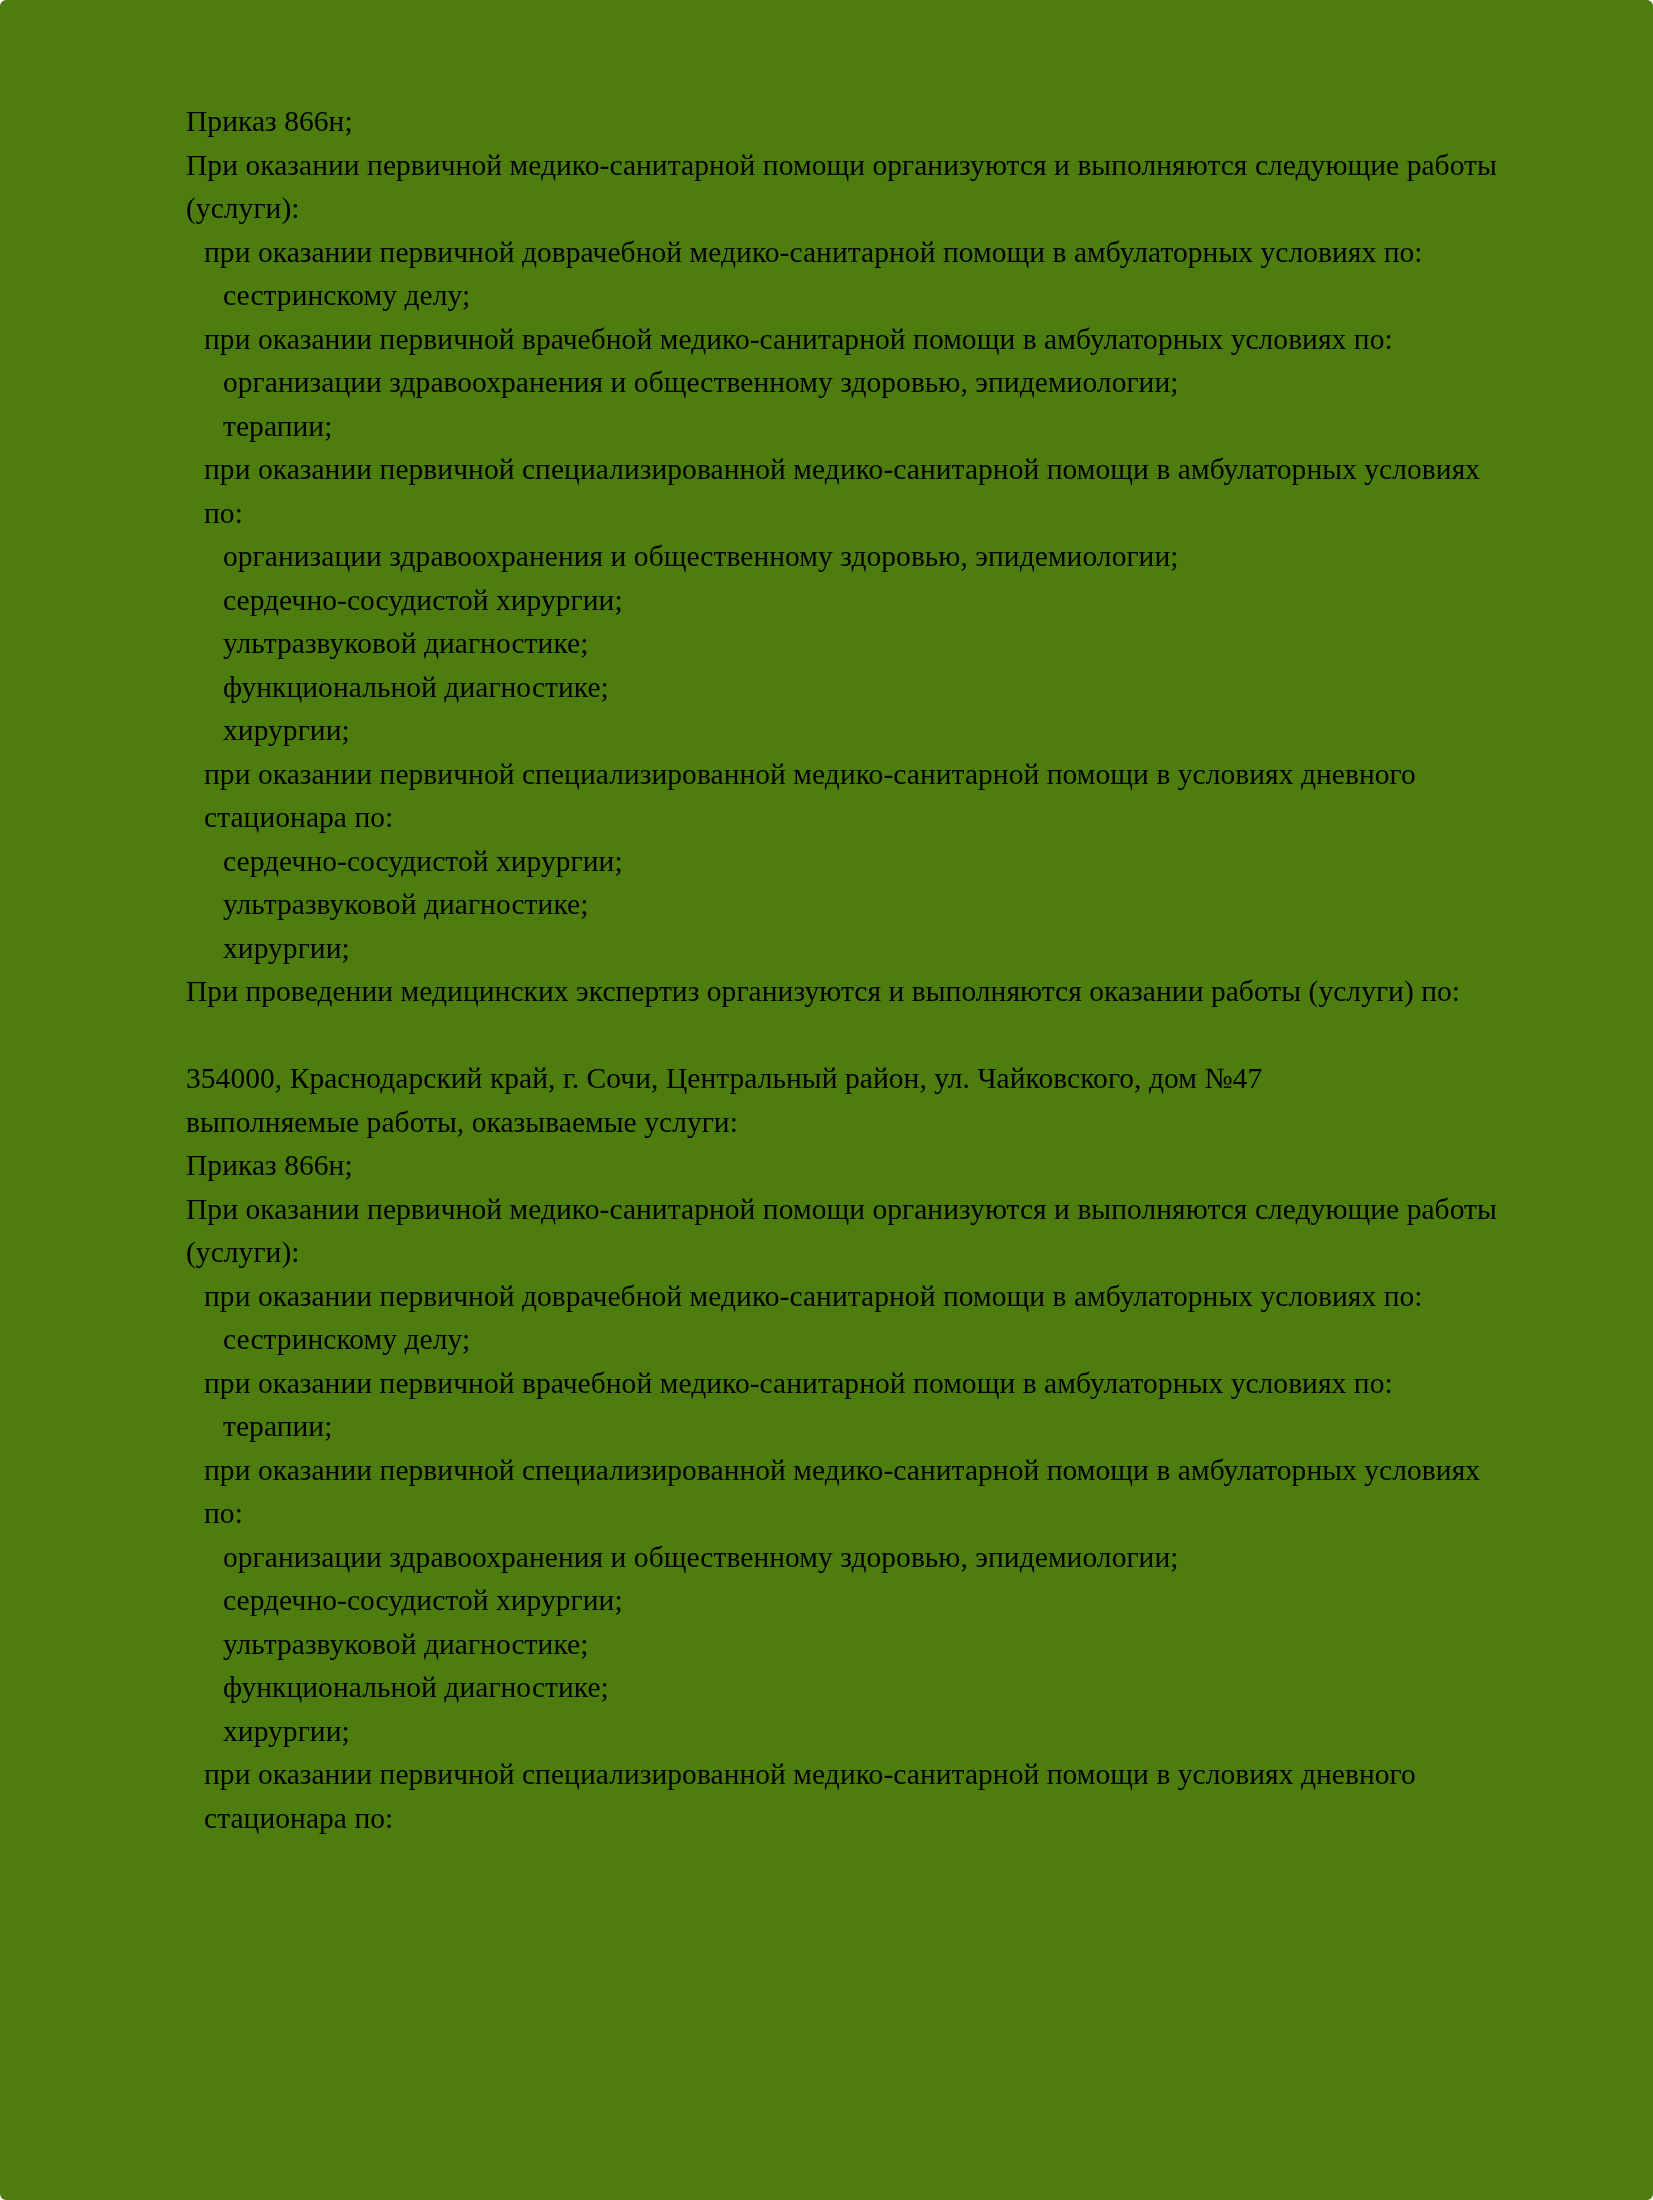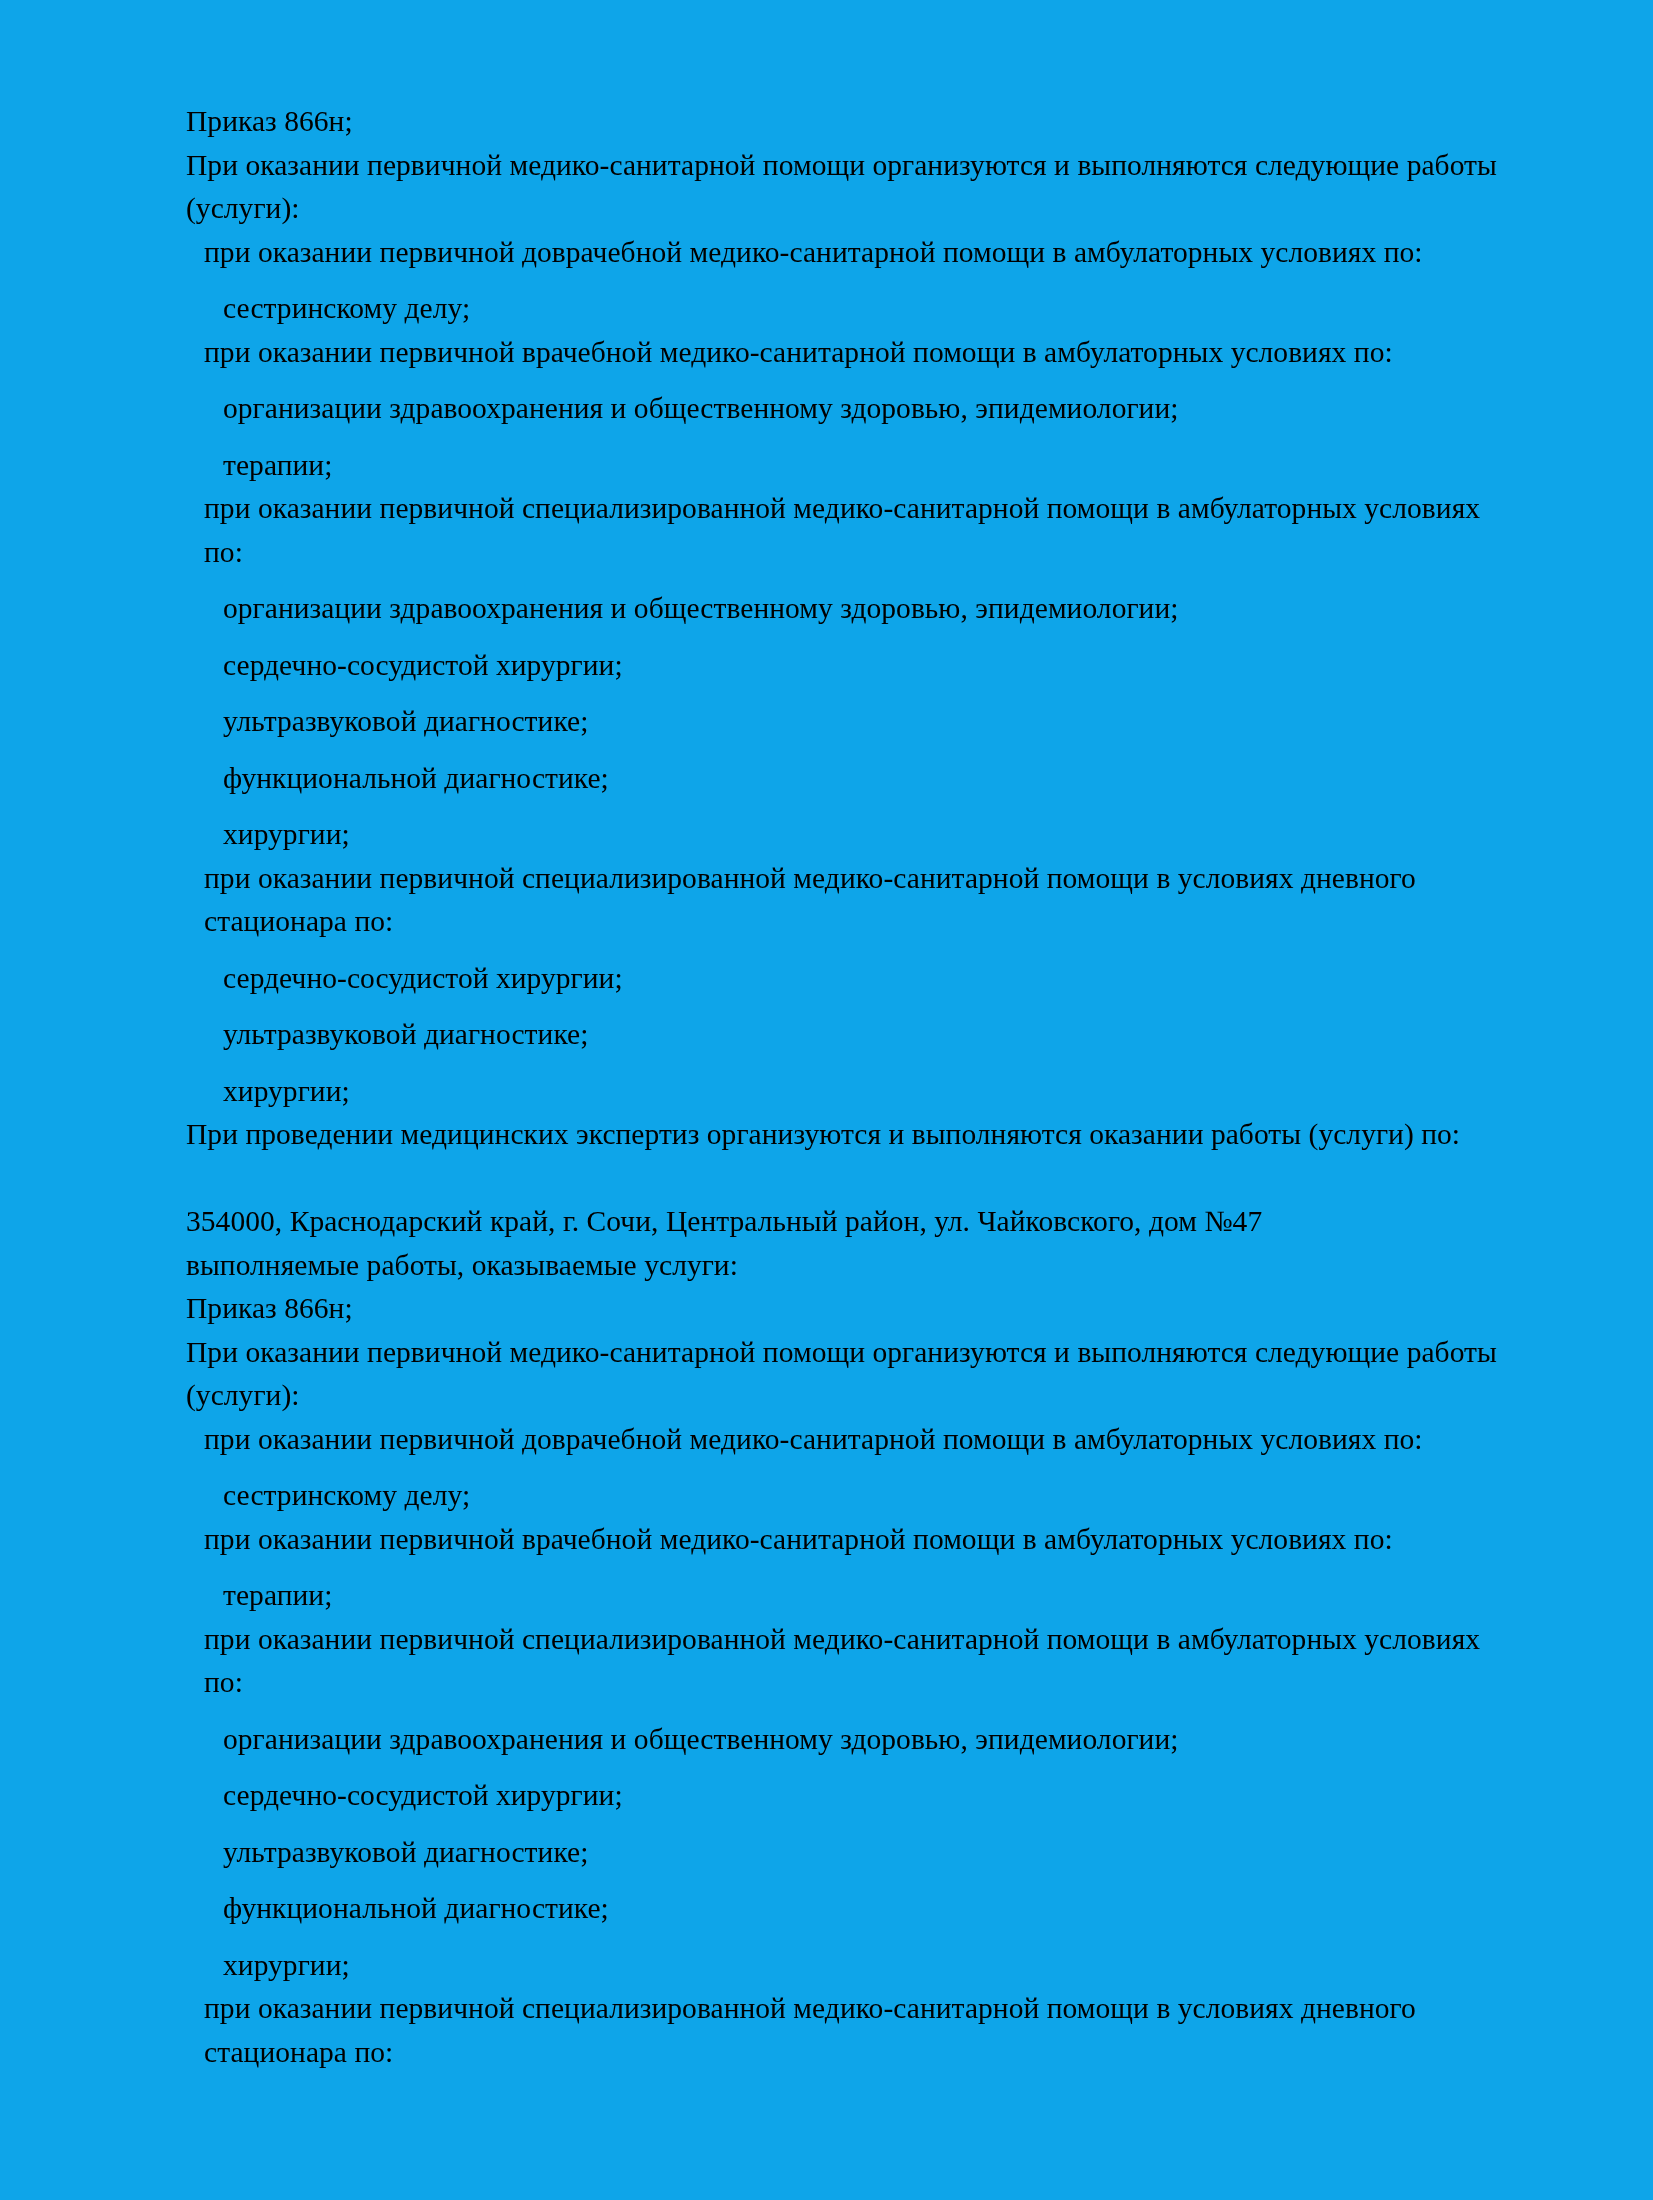--- a/index.html
+++ b/index.html
@@ -12,40 +12,41 @@
     width: 1653px;
     height: 2200px;
     font-family: "Liberation Serif", "DejaVu Serif", serif;
     color: #000000;
     -webkit-font-smoothing: antialiased;
   }
   .page {
     position: relative;
     width: 1653px;
     height: 2200px;
-    background: #0ea5e9;
+    background: #4d7c0f;
     box-sizing: border-box;
     padding: 100px 130px 0 186px;
+    border-radius: 6px;
   }
   .doc-body {
     width: 1320px;
     font-size: 29.5px;
     line-height: 43.5px;
   }
   .line {
     white-space: pre-wrap;
     word-break: normal;
     font-size: 29.5px;
     line-height: 43.5px;
     letter-spacing: 0.05px;
   }
   
   .lvl-0 { padding-left: 0; }
   .lvl-1 { padding-left: 18px; }
-  .lvl-2 { padding-left: 37px; margin-top: 13px; }
+  .lvl-2 { padding-left: 37px; }
   .spacer-block {
     height: 43.5px;
   }
 </style>
 </head>
 <body>
 
 <div class="page">
   <div class="doc-body">
 

